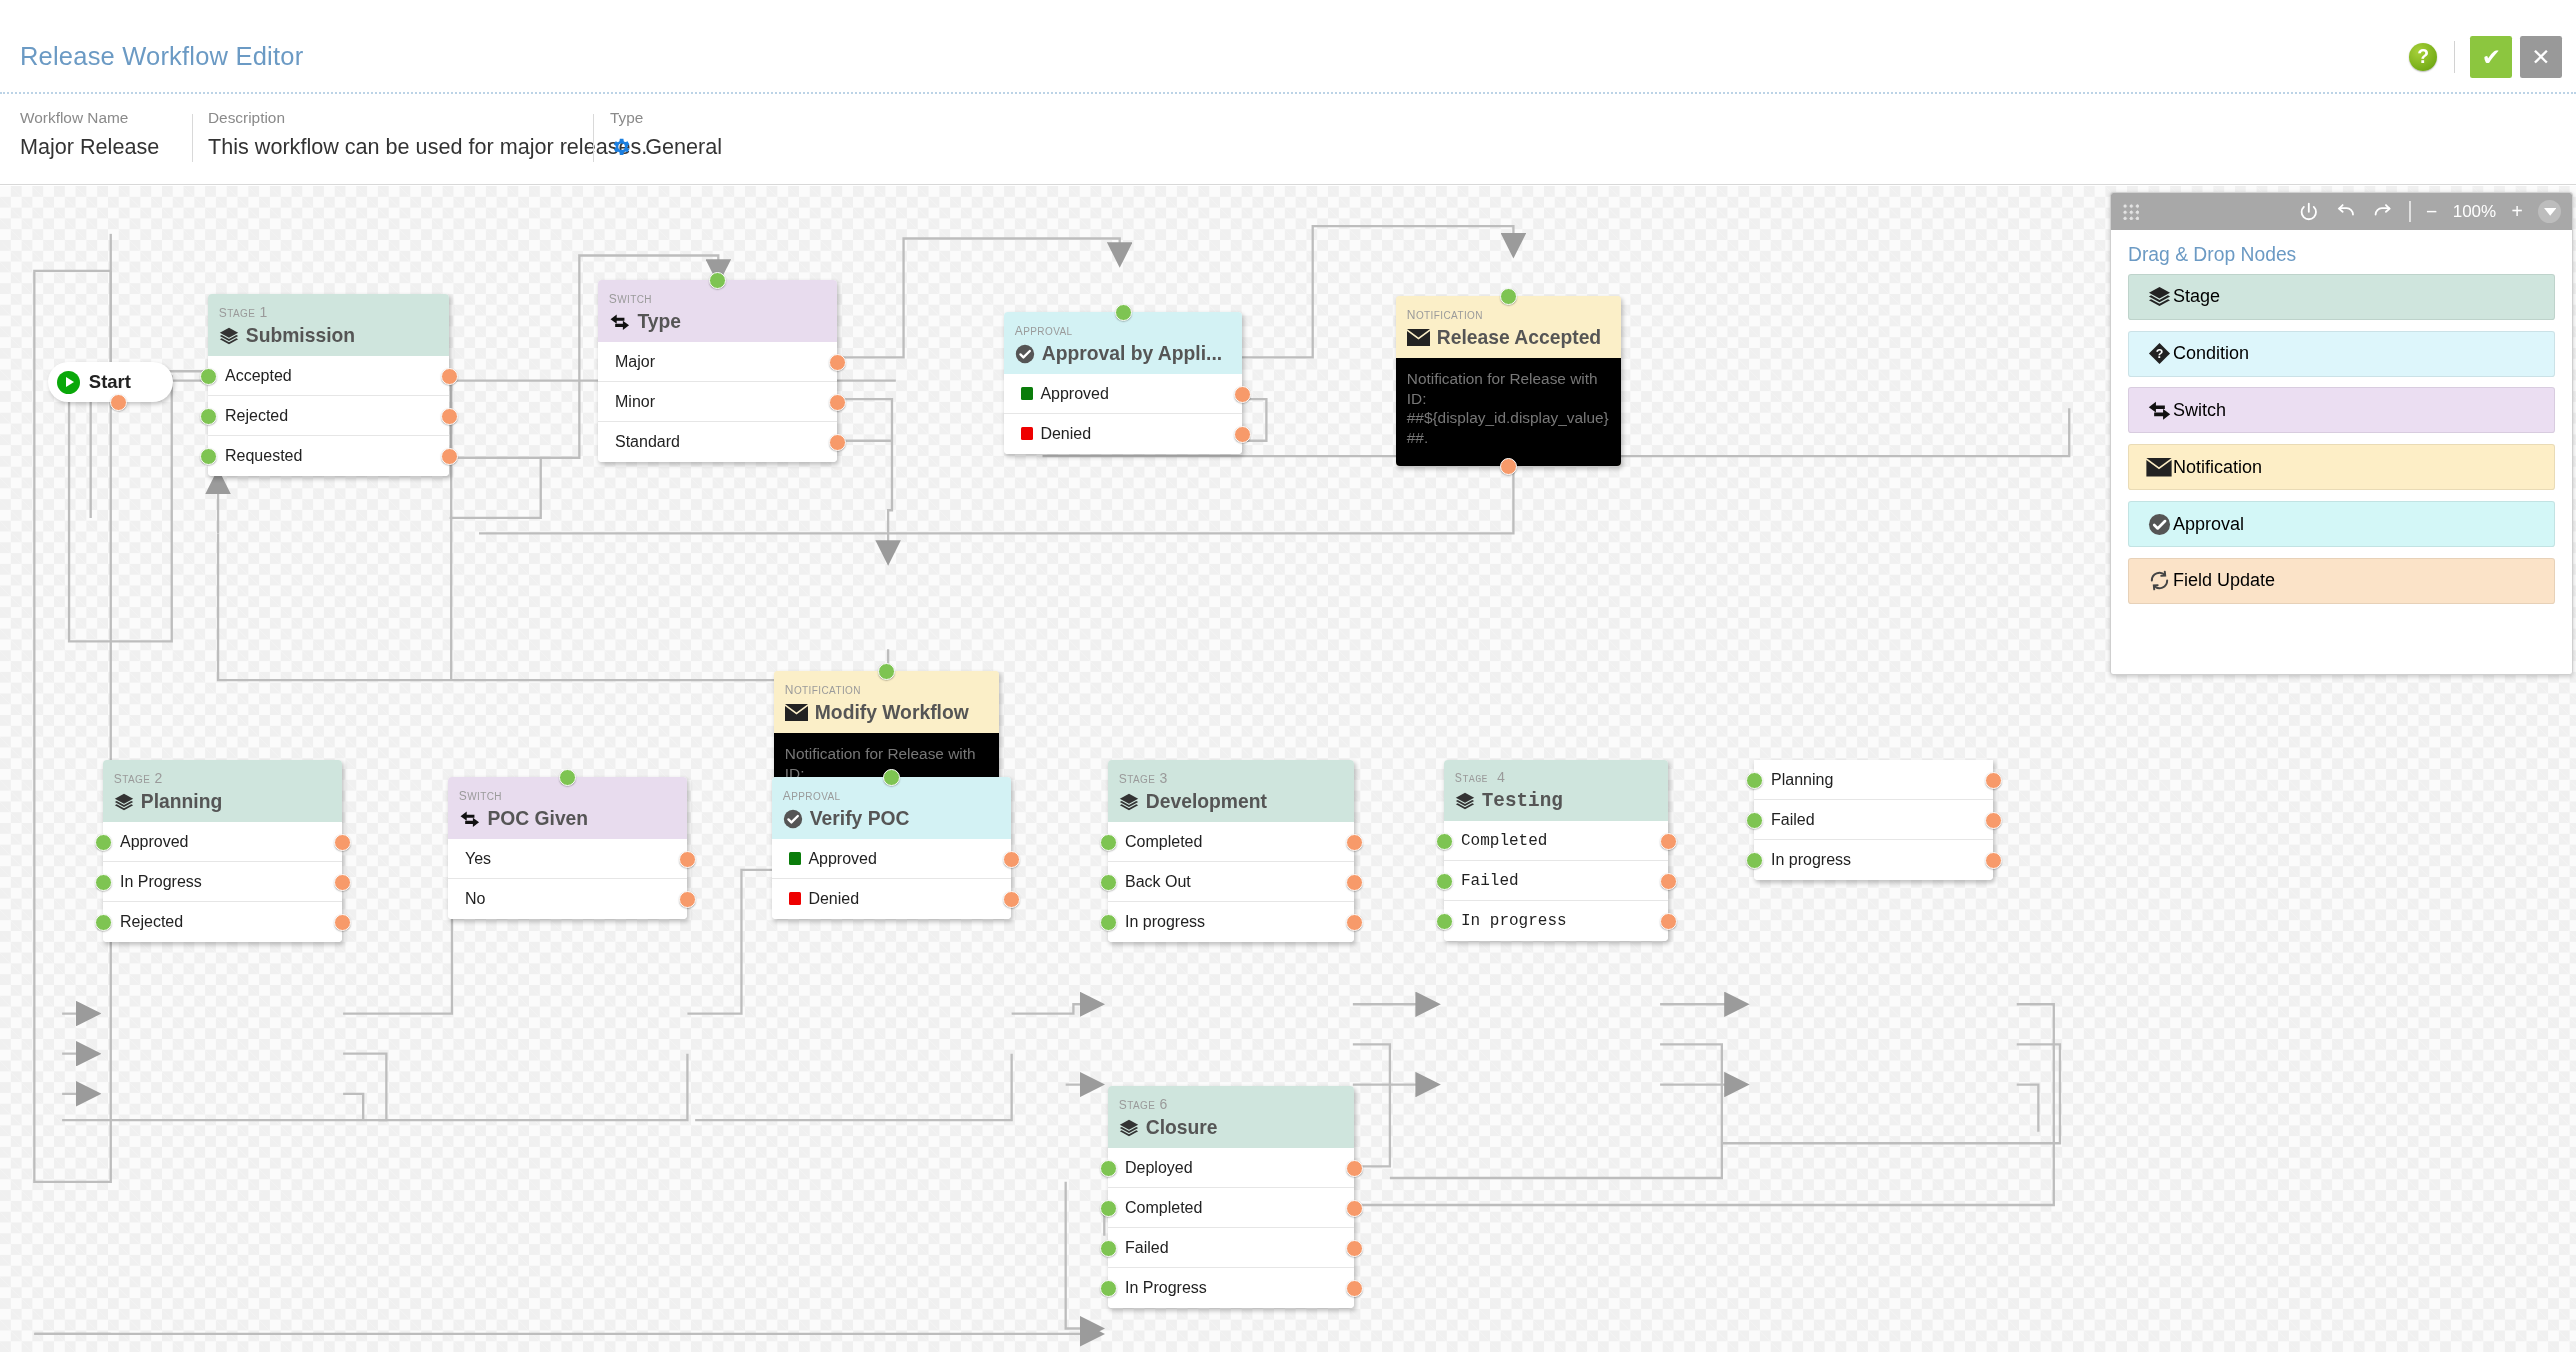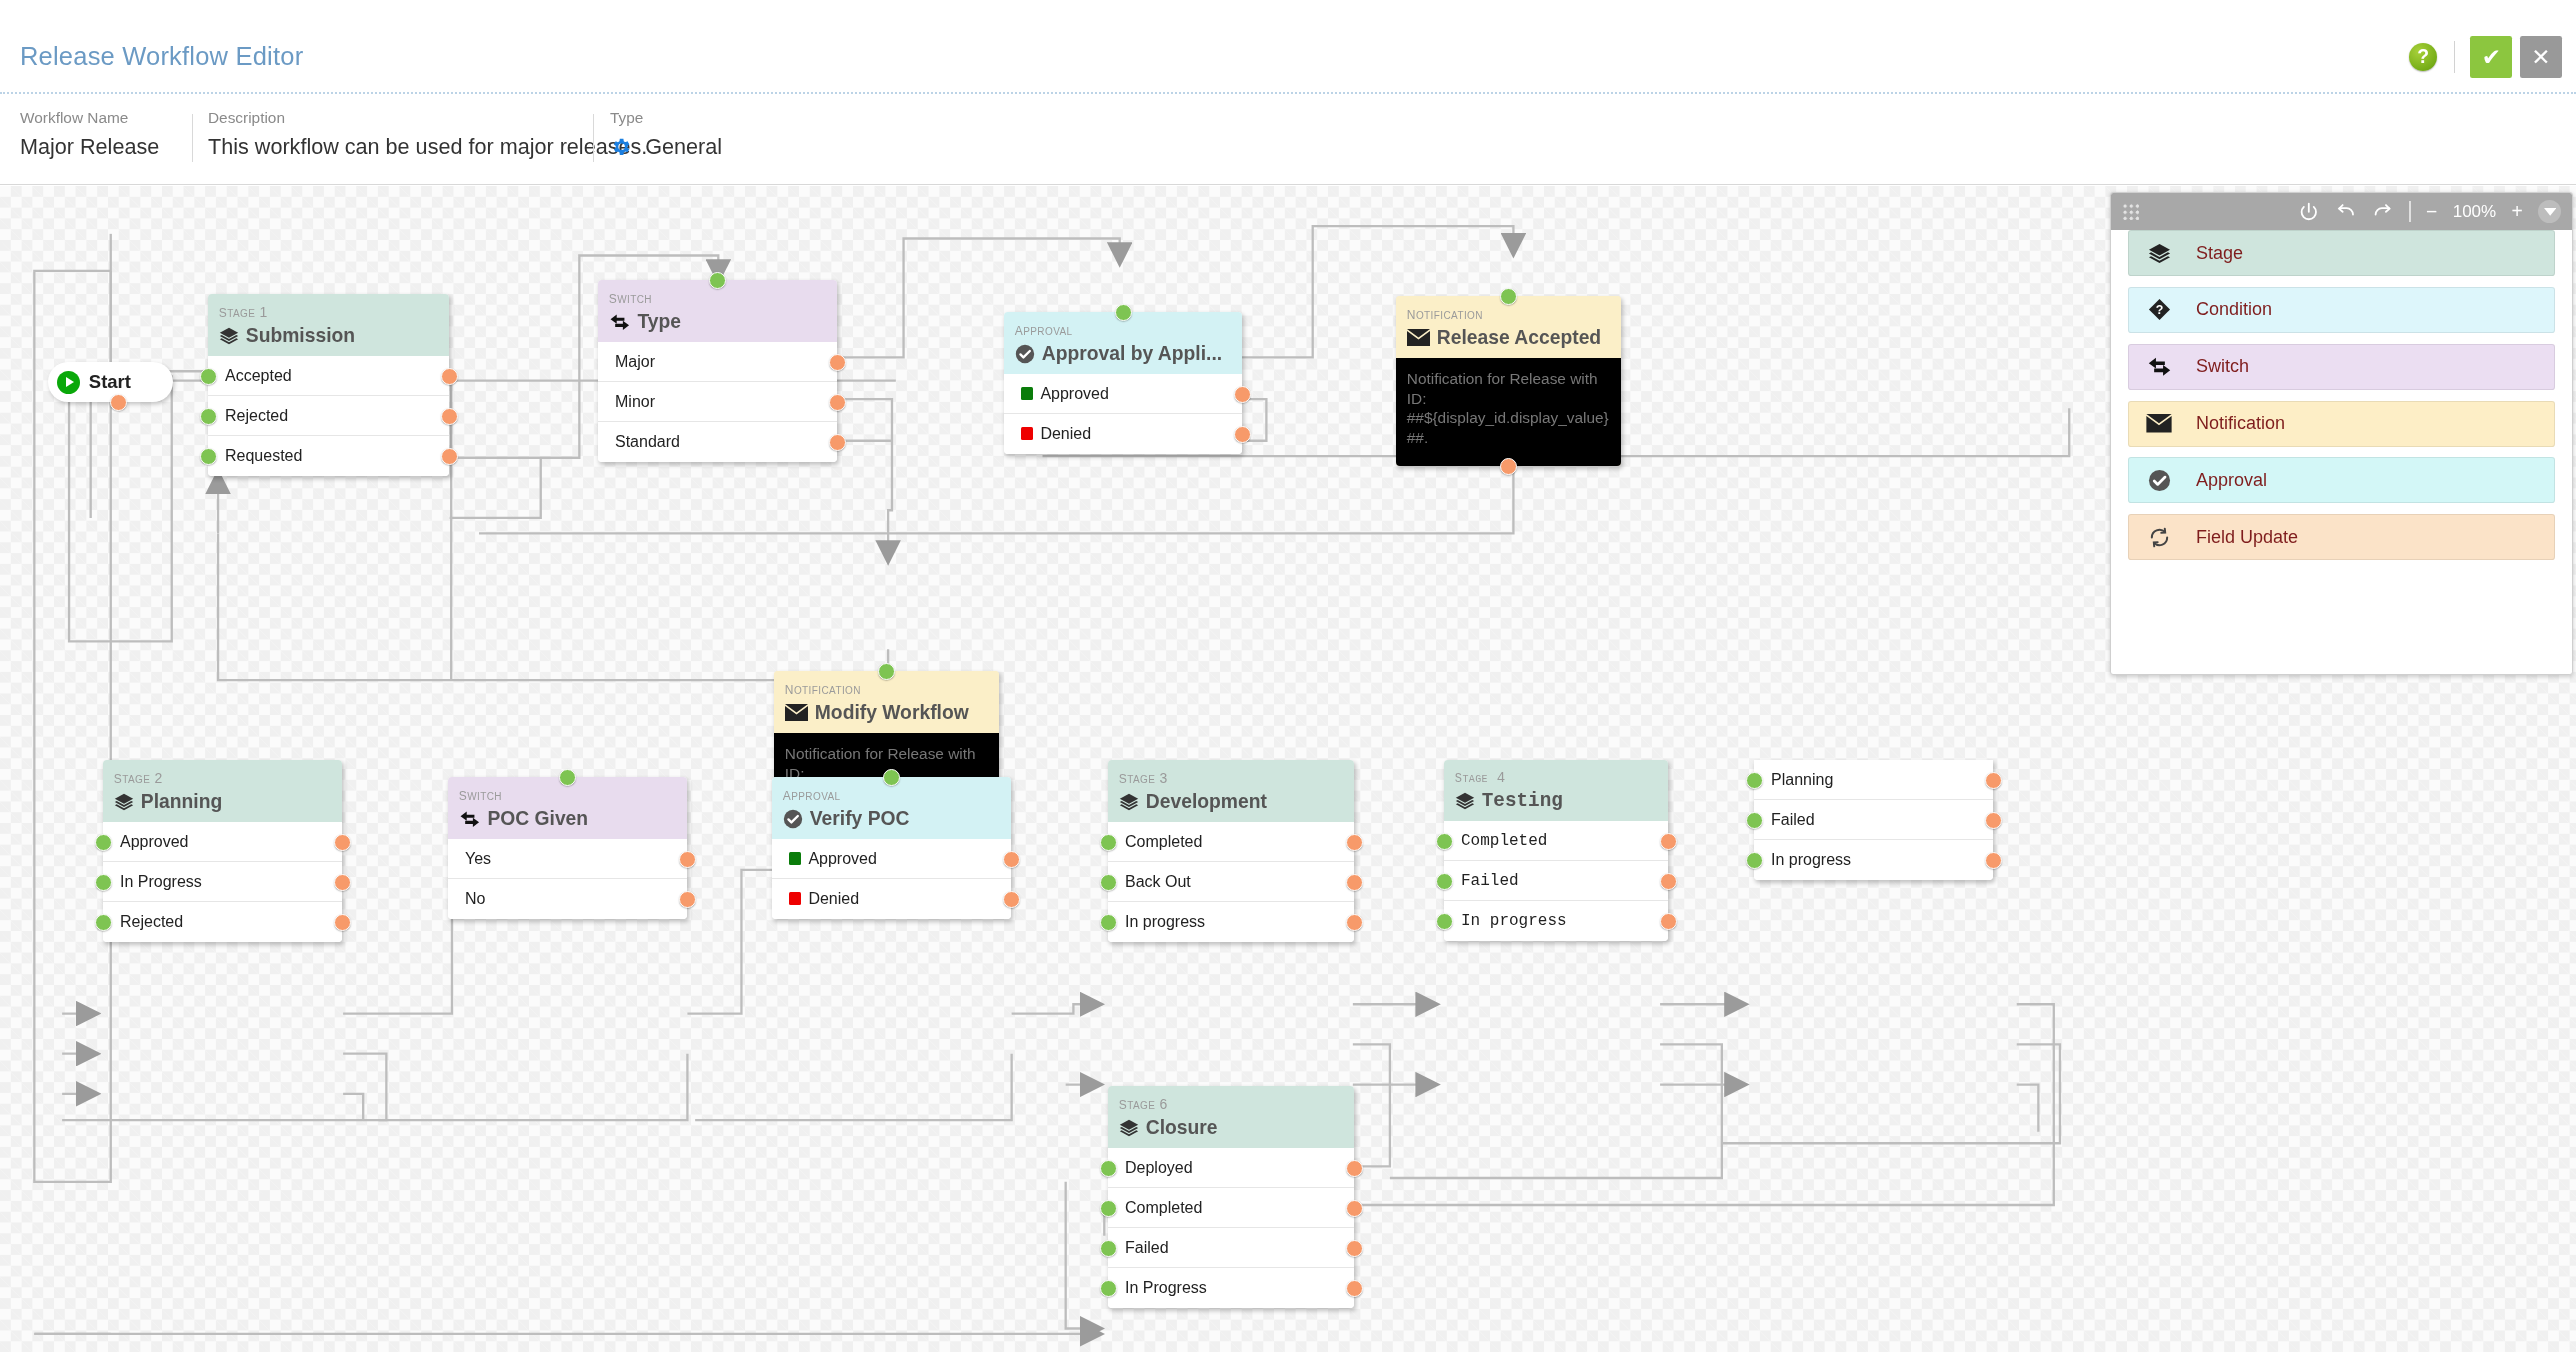--- a/index.html
+++ b/index.html
@@ -130,22 +130,22 @@
     background-image: radial-gradient(#e3e3e3 40%, transparent 41%);
     background-size: 6.2px 6.2px; background-position:0 0; }
   .bar-icons { margin-left:auto; display:flex; align-items:center; gap:15.4px; font-size:19.3px; }
   .bar-div { width:1.5px; height:21.6px; background:#e0e0e0; }
   .zoomtxt { font-size:17px; }
   .caret-btn { width:23px; height:23px; border-radius:50%; background:#bdbdbd;
                display:flex; align-items:center; justify-content:center; }
   .pal-title { font-size:19.3px; color:#6b9ac4; padding:14px 0 7.7px 17px; }
   .pal-item {
     margin:0 17px 10.8px 17px; height:46px; border-radius:3.1px;
-    display:flex; align-items:center; gap:24px; padding-left:17px;
-    font-size:18px; color:#7f1d1d; border:0.8px solid rgba(0,0,0,.08); cursor:pointer;
+    display:flex; align-items:center; gap:1px; padding-left:17px;
+    font-size:18px; color:#000000; border:0.8px solid rgba(0,0,0,.08); cursor:pointer;
   }
   .pal-icn { width:26px; display:flex; align-items:center; justify-content:center; }
   svg.icn { display:block; }
 </style>
 </head>
 <body>
 
 <div id="app">
 
   <div class="hdr">
@@ -635,20 +635,21 @@
           <span>−</span>
           <span class="zoomtxt">100%</span>
           <span>+</span>
           <span class="caret-btn">
             <svg class="icn" width="12.4" height="7.7" viewBox="0 0 16 10">
                 <path d="M0 0 L16 0 L8 10 Z" fill="#fff"></path>
               </svg>
           </span>
         </span>
       </div>
+      <div class="pal-title">Drag &amp; Drop Nodes</div>
 
       <div class="pal-item" style="background:#cfe5dd">
         <span class="pal-icn">
           <svg class="icn" width="23" height="23" viewBox="0 0 24 24" fill="#222">
             <path d="M12 2L1 8l11 6 11-6-11-6z"></path>
               <path d="M1 12l11 6 11-6-2.2-1.2L12 15.6 3.2 10.8 1 12z"></path>
             <path d="M1 16l11 6 11-6-2.2-1.2L12 19.6 3.2 14.8 1 16z"></path>
           </svg>
         </span>
         <span>Stage</span>

